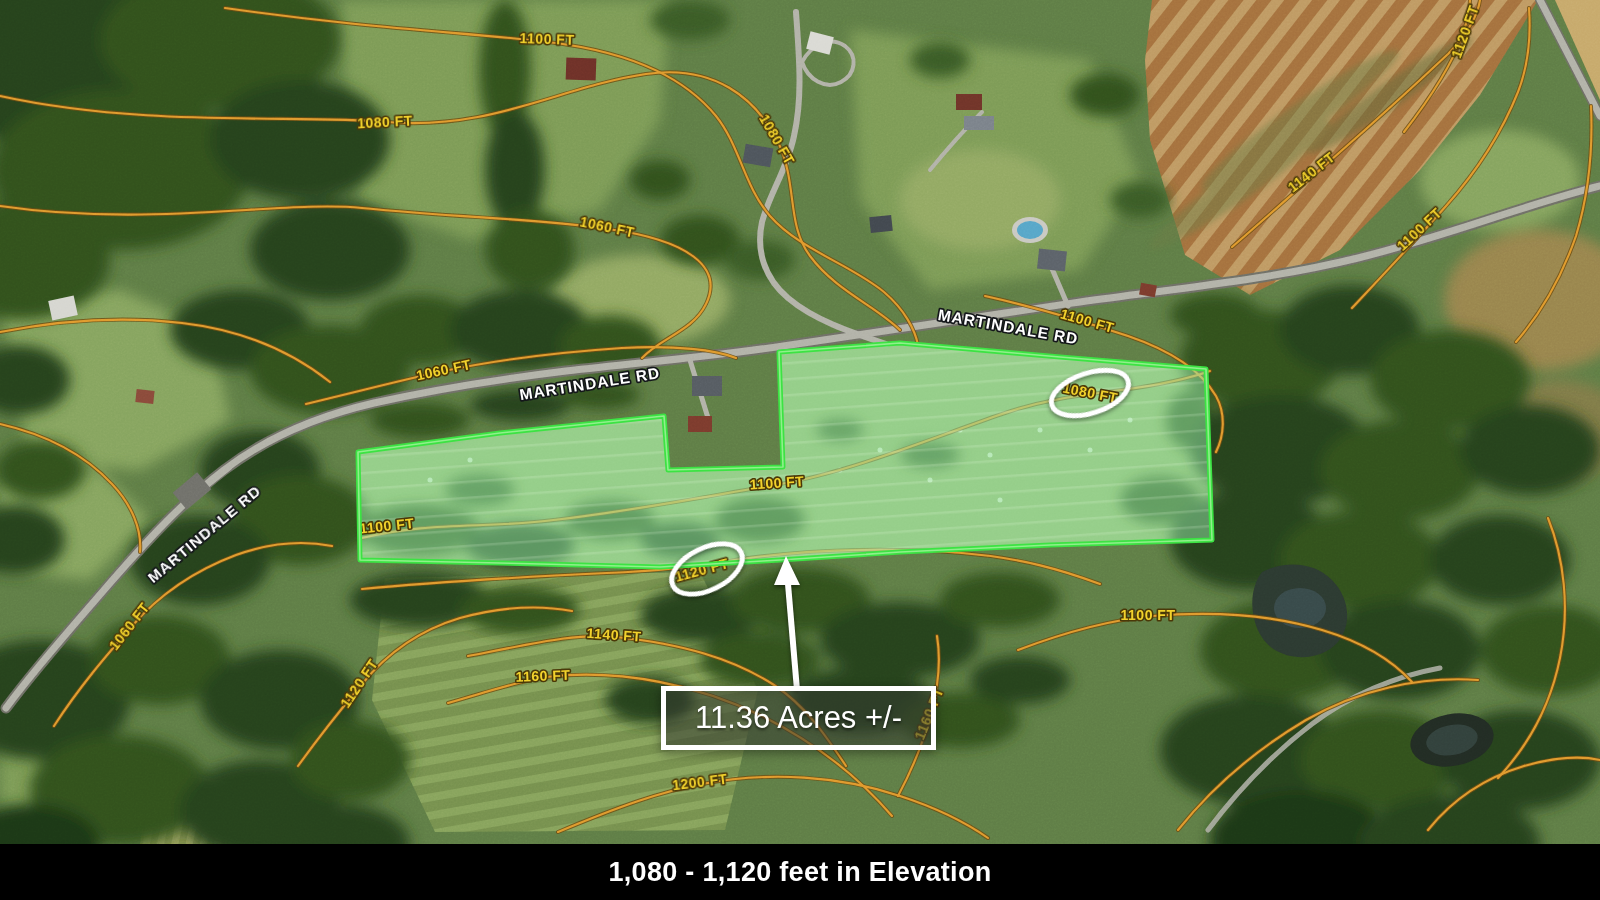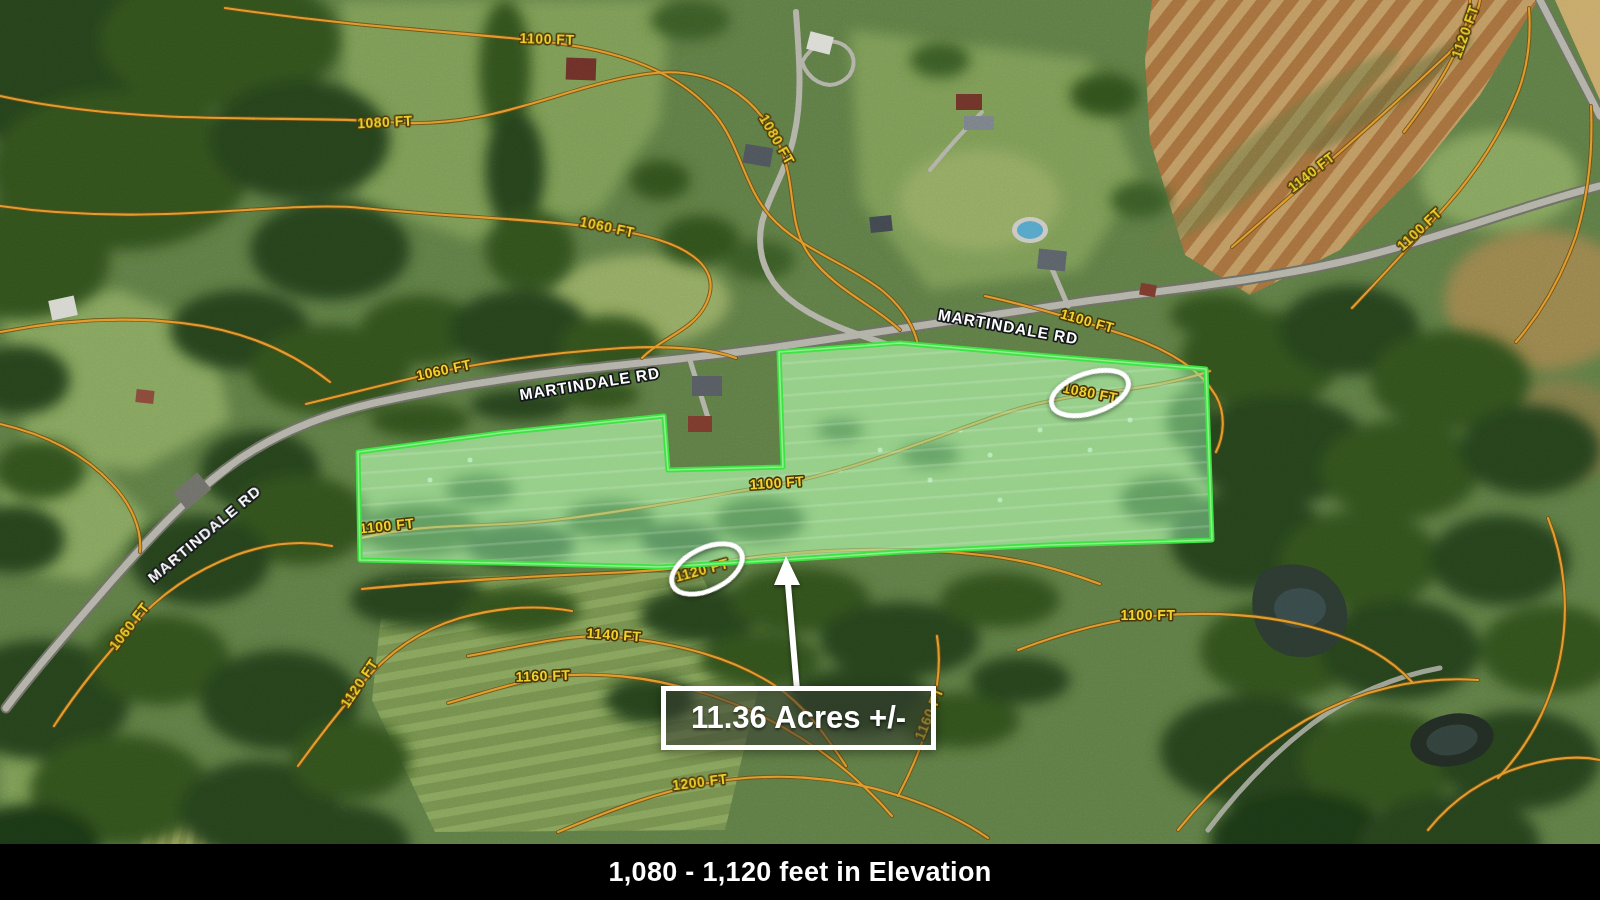--- a/index.html
+++ b/index.html
@@ -20,21 +20,21 @@
     text-anchor:middle;dominant-baseline:middle;}
   #property-tint{fill:var(--boundary_fill,rgba(150,235,170,0.5));stroke:none;}
   #property-stroke{fill:none;stroke:var(--boundary,#3ce343);stroke-width:5;stroke-linejoin:round;}
   #property-core{fill:none;stroke:#a5f29d;stroke-width:1.6;stroke-linejoin:round;opacity:.8;}
   .hl-ellipse{fill:none;stroke:var(--highlight,#fff);stroke-width:5;}
   .hl-group{filter:drop-shadow(0 2px 2px rgba(0,0,0,.45));}
   .arrow-group{filter:drop-shadow(0 2px 2px rgba(0,0,0,.5));}
   #acreage-callout{position:absolute;left:661px;top:686px;width:275px;height:64px;box-sizing:border-box;
     background:rgba(52,58,50,.55);border:5px solid #fff;display:flex;align-items:center;justify-content:center;
     box-shadow:0 3px 10px rgba(0,0,0,.4);}
-  #acreage-callout span{color:#fff;font-size:31px;font-weight:bold;text-shadow:0 2px 3px rgba(0,0,0,.55);white-space:nowrap;}
+  #acreage-callout span{color:#fff;font-size:31px;font-weight:normal;text-shadow:0 2px 3px rgba(0,0,0,.55);white-space:nowrap;}
   #elevation-bar{position:absolute;left:0;top:844px;width:1600px;height:56px;background:var(--footer_bg,#000);
     display:flex;align-items:center;justify-content:center;}
   #elevation-bar span{color:var(--footer_text,#fff);font-size:27px;font-weight:bold;letter-spacing:.3px;}
 </style>
 </head>
 <body>
 
 <div id="stage">
   <div id="map-view">
     <svg id="map-svg" width="1600" height="844" viewBox="0 0 1600 844">

